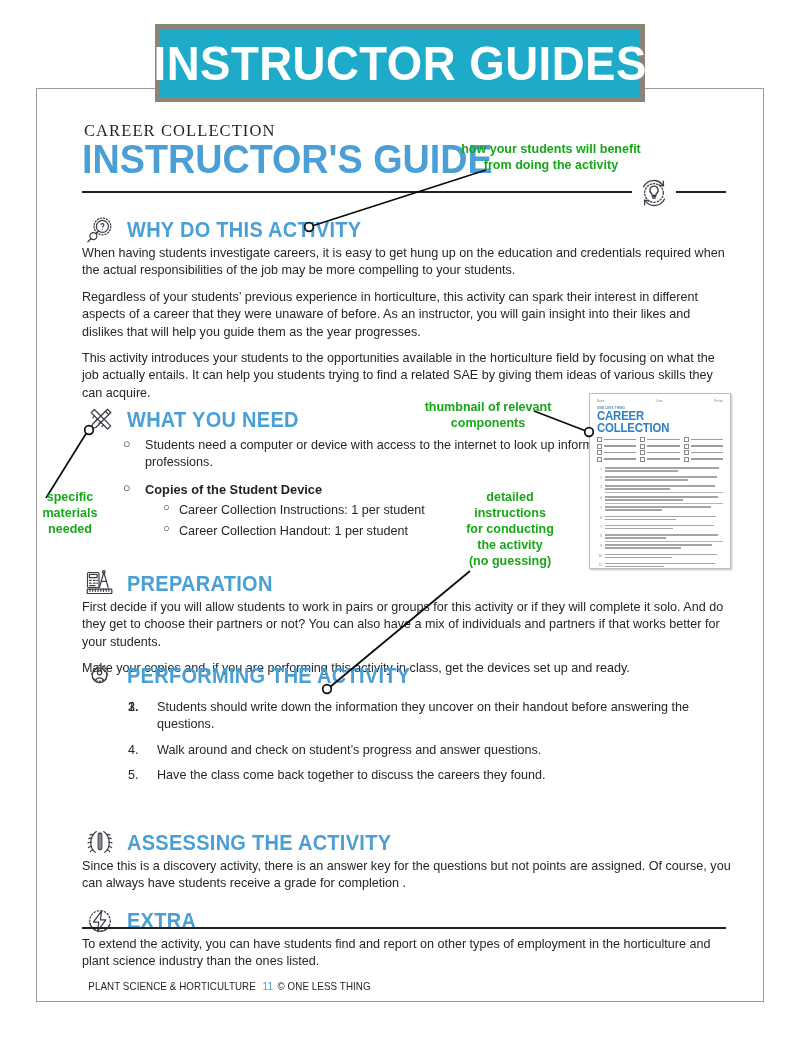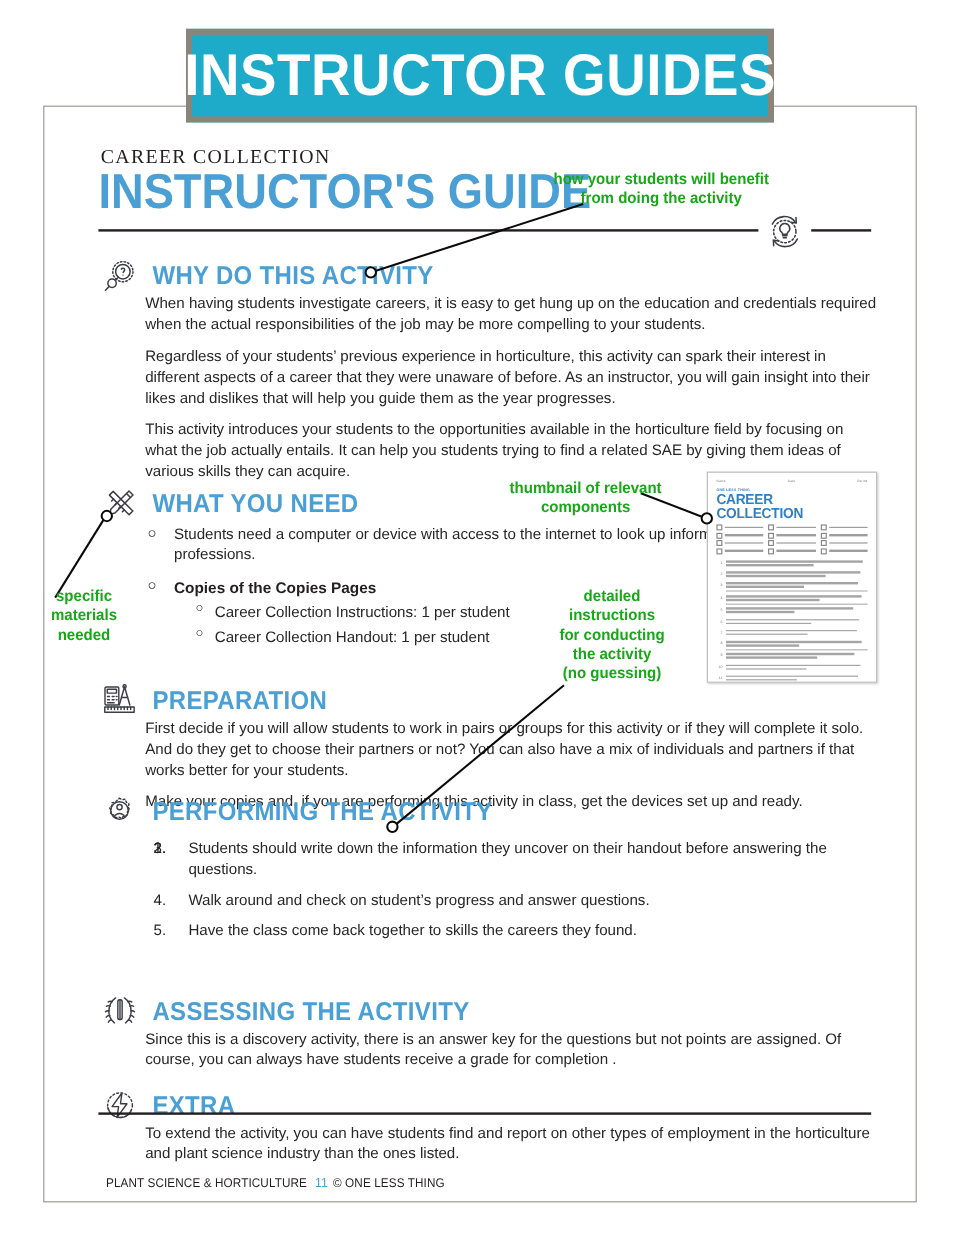--- a/index.html
+++ b/index.html
@@ -92,21 +92,21 @@
     transform:scaleX(0.93);
     transform-origin:left center;
     white-space:nowrap;
   }
   .body-text{
     font-size:12.6px;
     line-height:1.38;
     color:#262626;
     margin:0 0 9px 0;
   }
-  .ind{margin-left:39px;}
+  .ind{}
   
   ul.need{list-style:none;margin:2px 0 0 39px;padding:0;}
   ul.need > li{position:relative;padding-left:24px;margin-bottom:3px;}
   ul.need > li > .b1{
     position:absolute;left:2px;top:0px;font-size:12.5px;font-weight:bold;color:#231f20;
   }
   .need-head{font-size:12.8px;font-weight:bold;color:#231f20;line-height:1.45;}
   .need-desc{font-size:12.6px;line-height:1.38;color:#262626;margin-top:1px;}
   ul.sub{list-style:none;margin:2px 0 0 18px;padding:0;}
   ul.sub > li{position:relative;padding-left:16px;margin-bottom:2px;font-size:12.6px;line-height:1.45;color:#262626;}
@@ -240,21 +240,21 @@
       </div>
       <div class="sec-title">WHAT YOU NEED</div>
     </div>
     <ul class="need">
       <li>
         <span class="b1">○</span>
         <div class="need-desc">Students need a computer or device with access to the internet to look up information on various professions.</div>
       </li>
       <li style="margin-top:9px;">
         <span class="b1">○</span>
-        <div class="need-head">Copies of the Copies Pages</div>
+        <div class="need-head">Copies of the Student Device</div>
         <ul class="sub">
           <li>
             <span class="b2">○</span>
             <span>Career Collection Instructions: 1 per student</span>
           </li>
           <li>
             <span class="b2">○</span>
             <span>Career Collection Handout: 1 per student</span>
           </li>
         </ul>
@@ -296,21 +296,21 @@
           </g>
         </svg>
       </div>
       <div class="sec-title">PERFORMING THE ACTIVITY</div>
     </div>
     <ol class="steps">
       <li><span class="num">1.</span></li>
       <li><span class="num">2.</span></li>
       <li><span class="num">3.</span><span>Students should write down the information they uncover on their handout before answering the questions.</span></li>
       <li><span class="num">4.</span><span>Walk around and check on student’s progress and answer questions.</span></li>
-      <li><span class="num">5.</span><span>Have the class come back together to skills the careers they found.</span></li>
+      <li><span class="num">5.</span><span>Have the class come back together to discuss the careers they found.</span></li>
     </ol>
   </div>
 
   <div class="section" style="top:818px;">
     <div class="sec-head">
       <div class="sec-icon">
         <svg width="34" height="34" viewBox="0 0 34 34">
           <g fill="none" stroke="#3d3d46" stroke-width="1.2" stroke-linecap="round" stroke-linejoin="round">
             <circle cx="17" cy="17" r="10.3" stroke-dasharray="1.5 2"></circle>
             <circle cx="17" cy="17" r="10.3" stroke-dasharray="26 200" stroke-dashoffset="-4"></circle>

